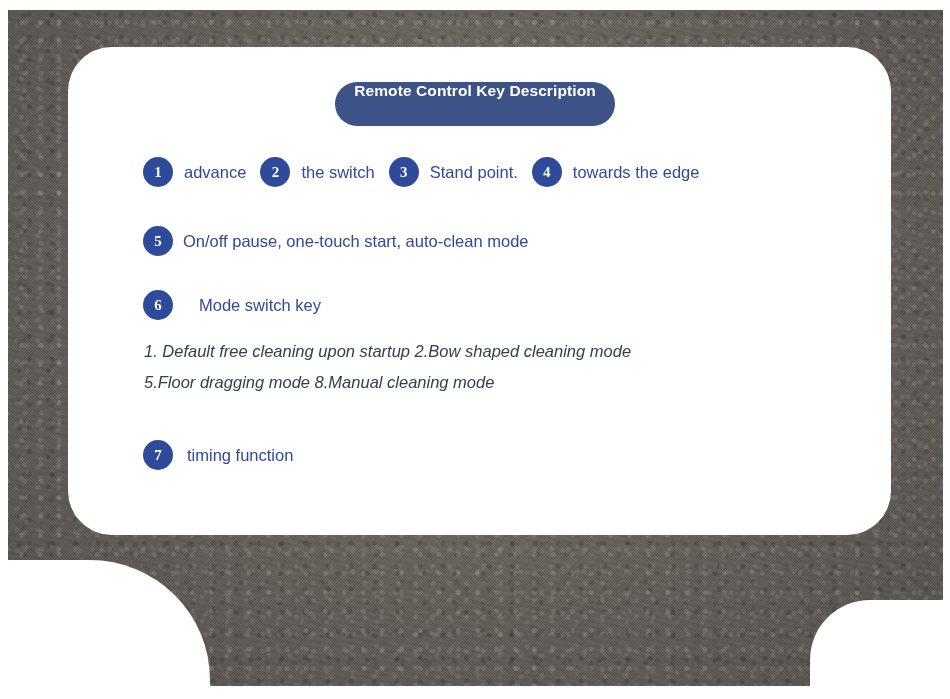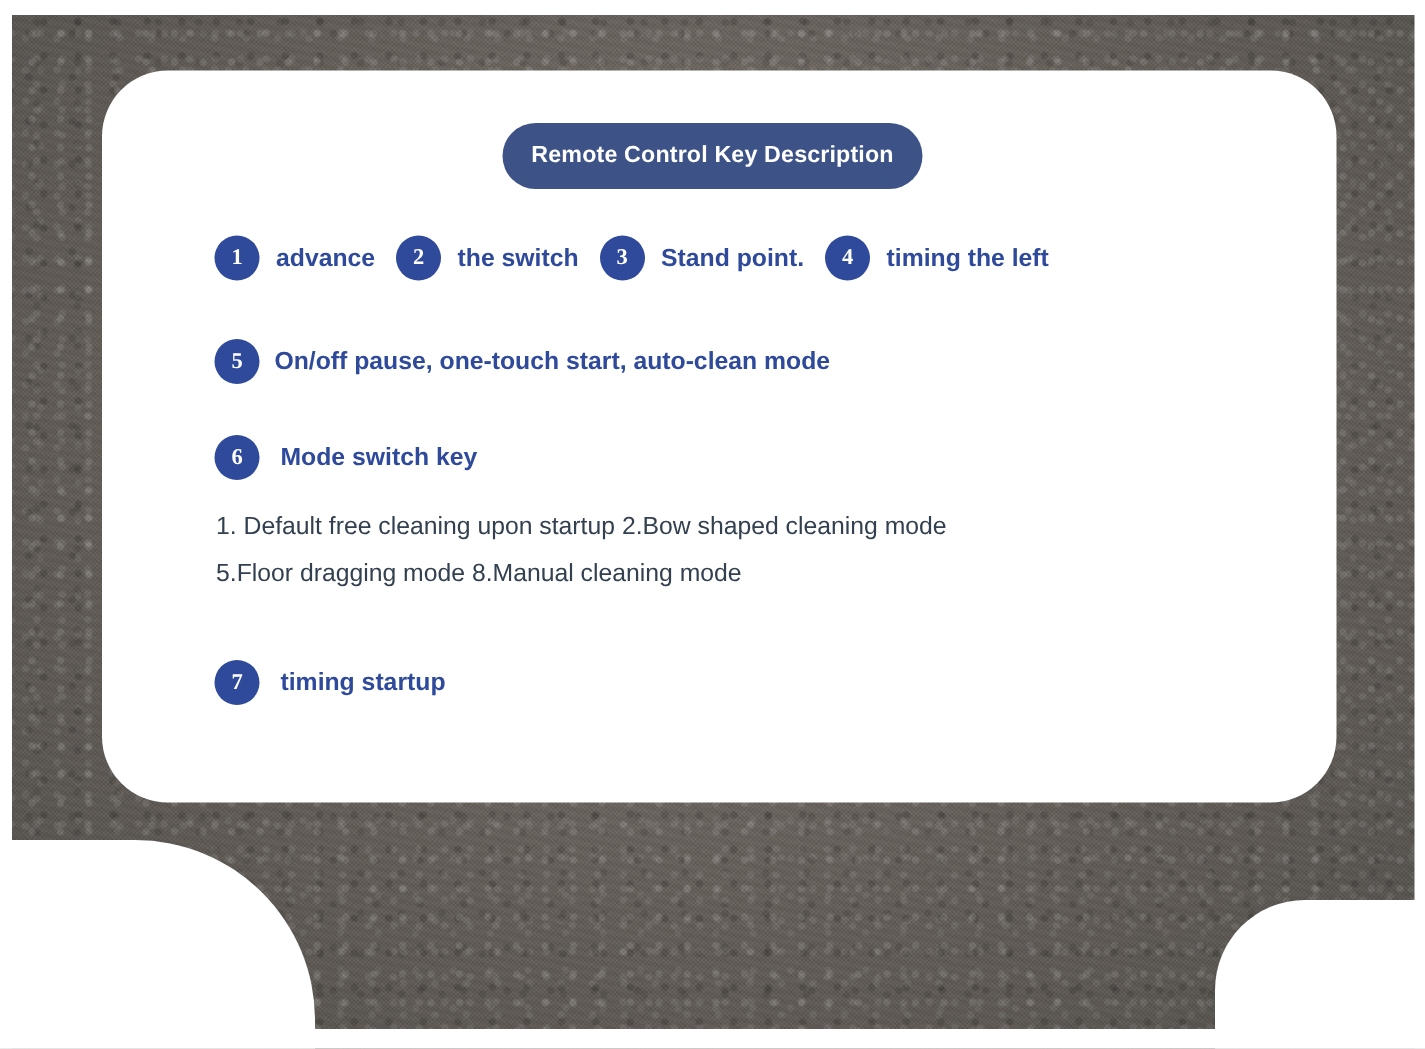--- a/index.html
+++ b/index.html
@@ -92,21 +92,21 @@
   
   #title-pill {
     position: absolute;
     left: 267px;
     top: 35px;
     width: 280px;
     height: 44px;
     background: #3d5287;
     border-radius: 22px;
     display: flex;
-    align-items: center;
+    align-items: flex-start;
     justify-content: center;
   }
   #title-pill .title-text {
     color: #ffffff;
     font-size: 15.5px;
     font-weight: bold;
     letter-spacing: 0.1px;
     white-space: nowrap;
   }
 
@@ -122,21 +122,21 @@
     color: #ffffff;
     font-size: 15px;
     font-weight: bold;
     font-family: "Liberation Serif", serif;
     flex: 0 0 auto;
     line-height: 1;
   }
   .blue-label {
     color: #2f4a9b;
     font-size: 16.5px;
-    font-weight: bold;
+    font-weight: normal;
     white-space: nowrap;
   }
 
   
   #row-directions {
     position: absolute;
     left: 75px;
     top: 110px;
     display: flex;
     align-items: center;
@@ -159,36 +159,36 @@
   #row-power .blue-label { margin-left: 10px; }
 
   
   #row-mode {
     position: absolute;
     left: 75px;
     top: 243px;
     display: flex;
     align-items: center;
   }
-  #row-mode .blue-label { margin-left: 14px; }
+  #row-mode .blue-label { margin-left: 26px; }
 
   
   #mode-list {
     position: absolute;
     left: 72px;
     top: 289px;
     width: 730px;
   }
   #mode-list .mode-line {
     color: #33404f;
     font-size: 16.5px;
     line-height: 31px;
     white-space: nowrap;
   }
-  #mode-list .mode-line.indent-1 { padding-left: 4px; }
+  #mode-list .mode-line.indent-1 { padding-left: 4px; font-style: italic; }
   #mode-list .mode-line.indent-2 { padding-left: 0px; }
 
   
   #row-timing {
     position: absolute;
     left: 75px;
     top: 393px;
     display: flex;
     align-items: center;
   }
@@ -222,38 +222,38 @@
       <div class="pair">
         <span class="badge">2</span>
         <span class="blue-label">the switch</span>
       </div>
       <div class="pair">
         <span class="badge">3</span>
         <span class="blue-label">Stand point.</span>
       </div>
       <div class="pair">
         <span class="badge">4</span>
-        <span class="blue-label">timing the left</span>
+        <span class="blue-label">towards the edge</span>
       </div>
     </div>
 
     <div id="row-power">
       <span class="badge">5</span>
       <span class="blue-label">On/off pause, one-touch start, auto-clean mode</span>
     </div>
 
     <div id="row-mode">
       <span class="badge">6</span>
       <span class="blue-label">Mode switch key</span>
     </div>
 
     <div id="mode-list">
       <div class="mode-line indent-1">1. Default free cleaning upon startup 2.Bow shaped cleaning mode</div>
       <div class="mode-line indent-1">5.Floor dragging mode 8.Manual cleaning mode</div>
     </div>
 
     <div id="row-timing">
       <span class="badge">7</span>
-      <span class="blue-label">timing startup</span>
+      <span class="blue-label">timing function</span>
     </div>
 
   </div>
 </div>
 
 </body></html>

